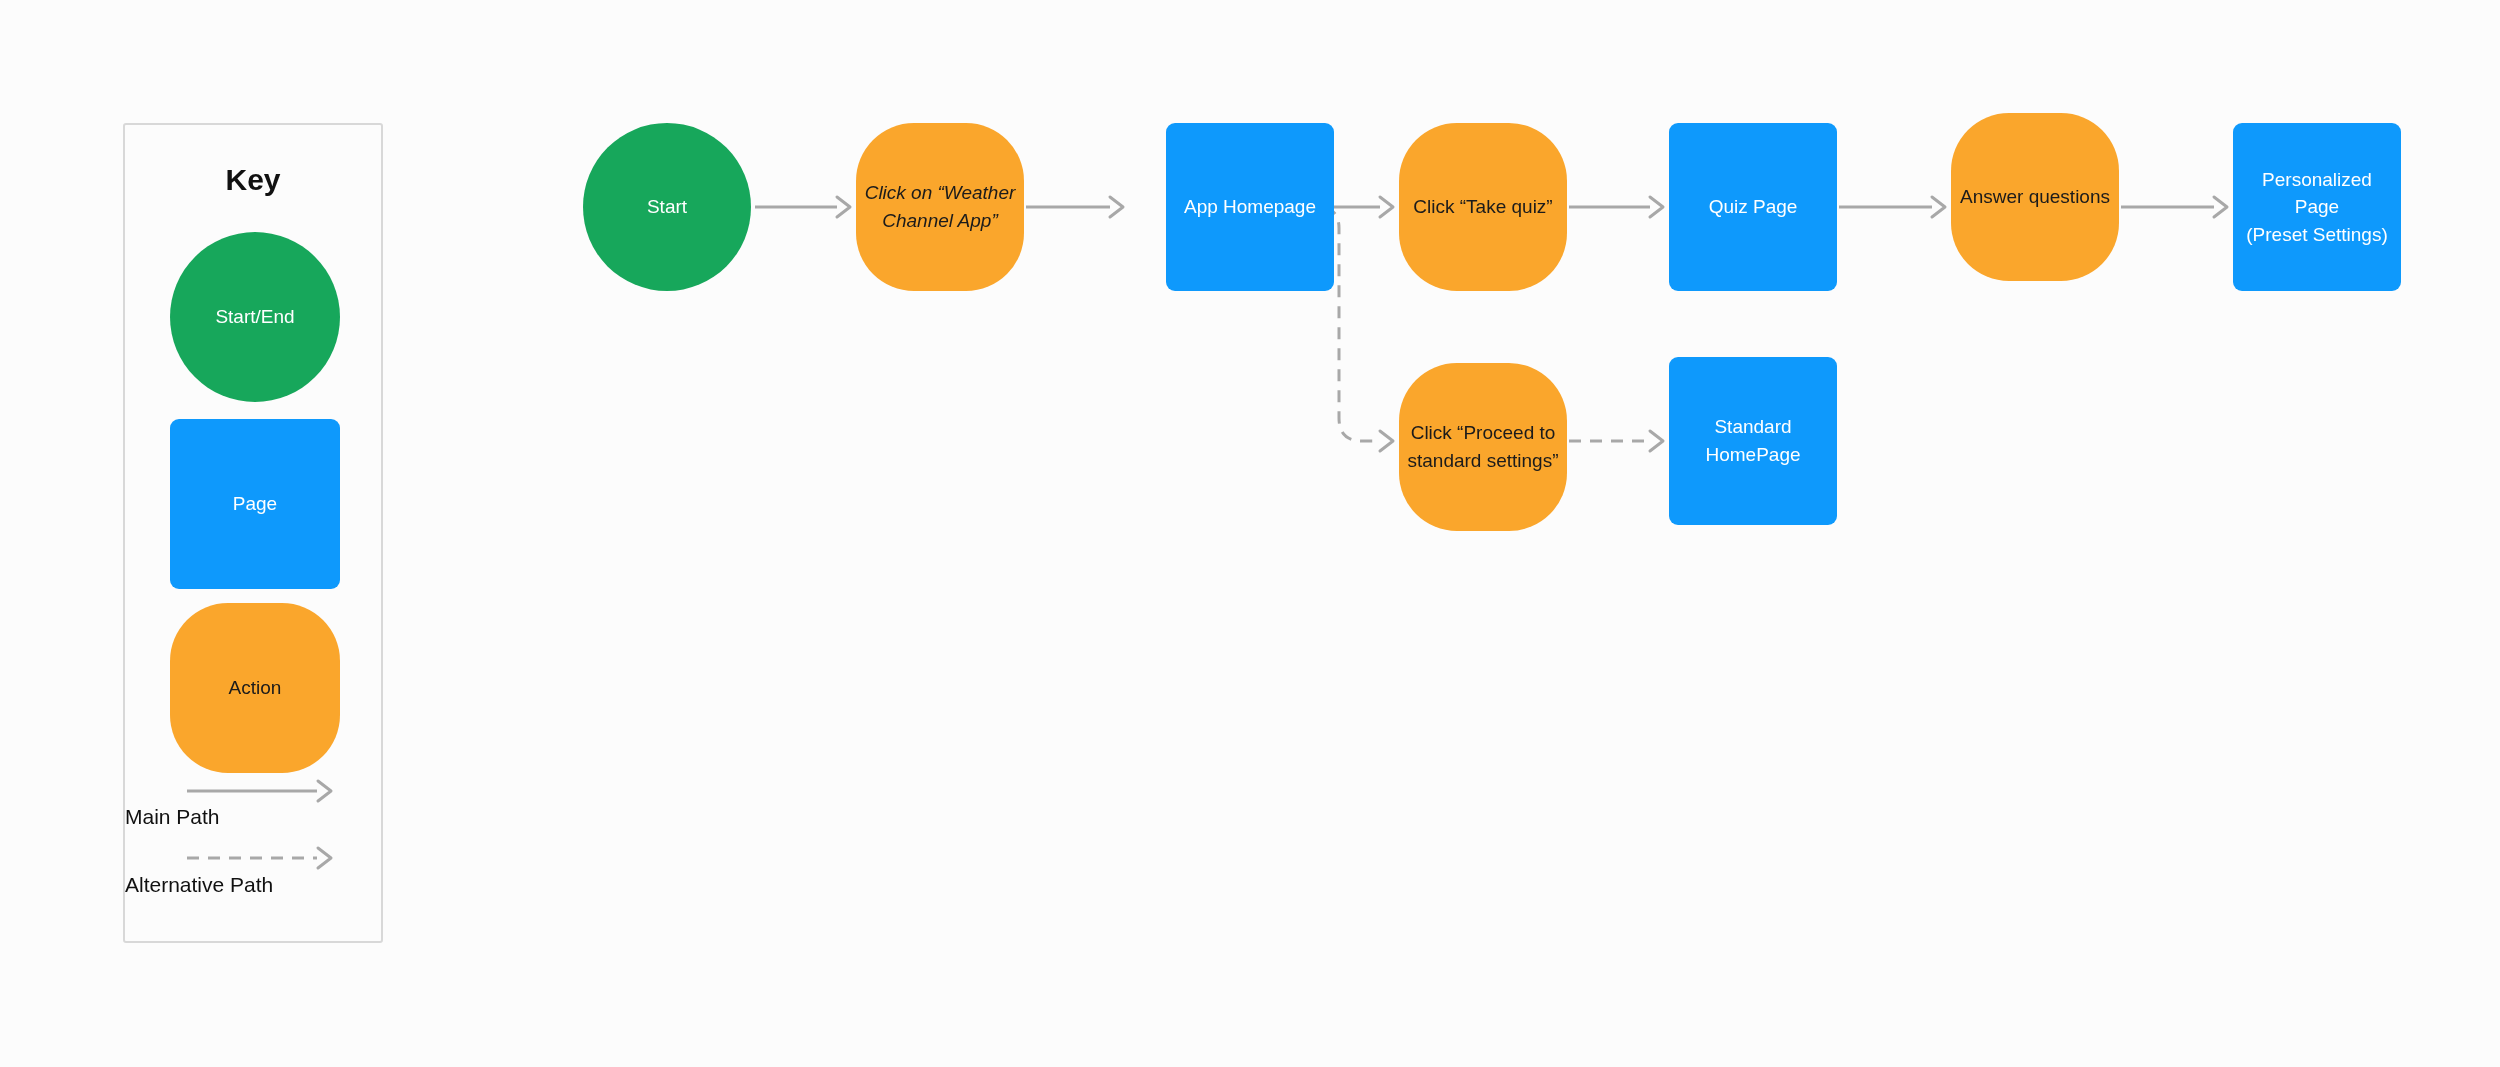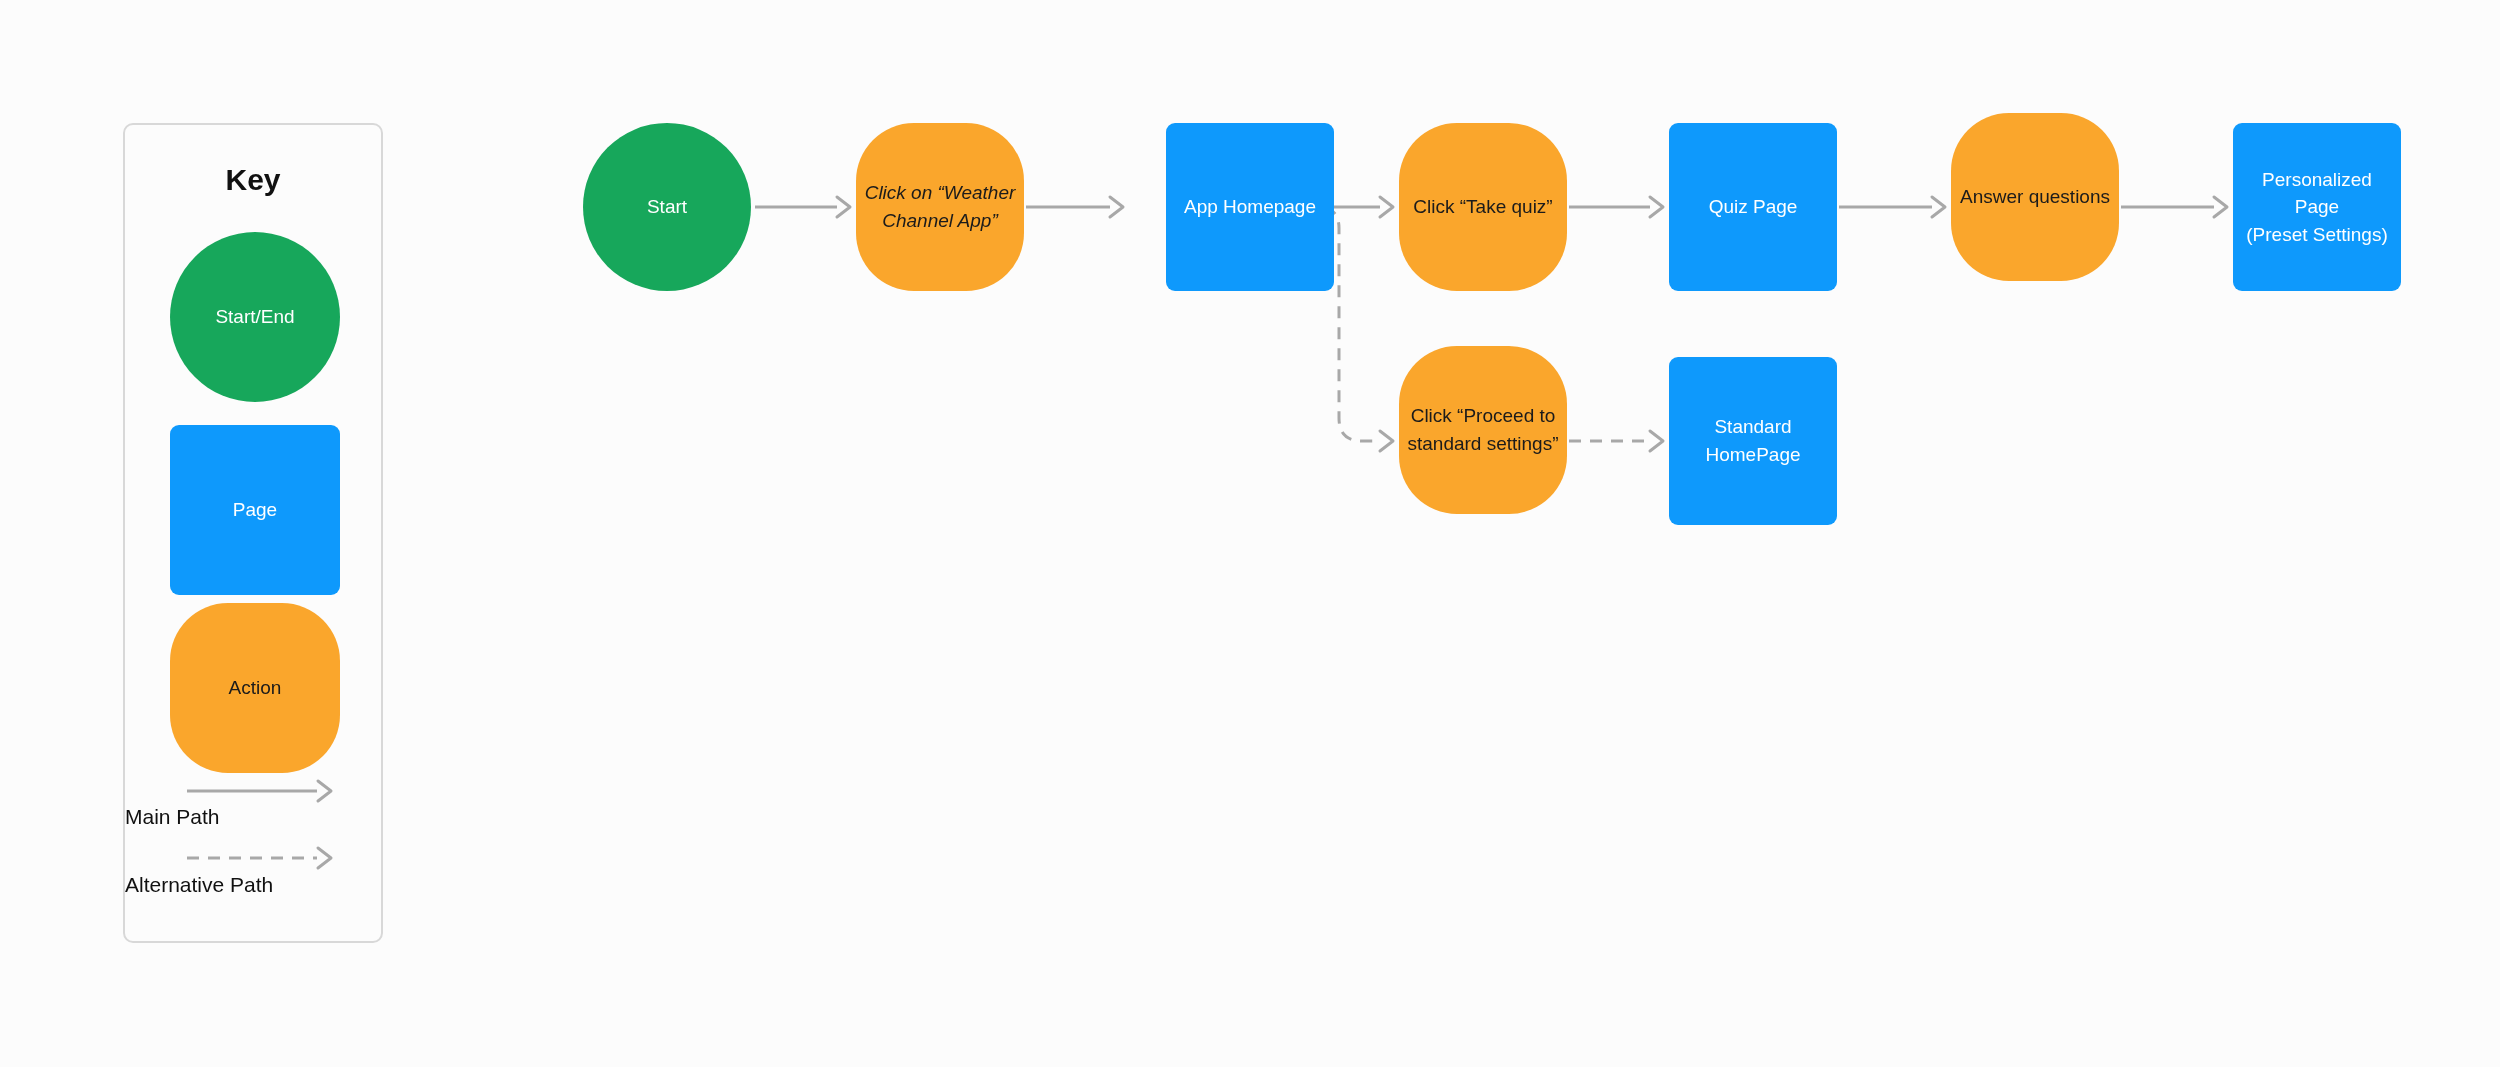--- a/index.html
+++ b/index.html
@@ -66,56 +66,56 @@
     border-radius: 58px;
     color: var(--text-dark);
   }
 
   
   .key-panel {
     position: absolute;
     left: 123px; top: 123px;
     width: 260px; height: 820px;
     border: 2px solid var(--key-border);
-    border-radius: 10px;
+    border-radius: 3px;
     background: transparent;
   }
   .key-title {
     position: absolute;
     left: 0; top: 38px;
     width: 100%;
     text-align: center;
     font-size: 30px;
     font-weight: 700;
     color: #111111;
   }
   .key-panel .node { left: 45px; width: 170px; height: 170px; }
   .key-shape-1 { top: 107px; }
-  .key-shape-2 { top: 300px; }
+  .key-shape-2 { top: 294px; }
   .key-shape-3 { top: 478px; }
   .key-path-label {
     position: absolute;
     left: 0;
     width: 100%;
     font-size: 21px;
     font-weight: 500;
     color: #111111;
   }
   .key-path-label.main { top: 680px; }
   .key-path-label.alt  { top: 748px; }
 
   
   .pos-start        { left: 583px;  top: 123px; }
   .pos-o1           { left: 856px;  top: 123px; font-style: italic; }
   .pos-b1           { left: 1166px; top: 123px; }
   .pos-o2           { left: 1399px; top: 123px; }
   .pos-b2           { left: 1669px; top: 123px; }
   .pos-o3           { left: 1951px; top: 113px; }
   .pos-b3           { left: 2233px; top: 123px; }
-  .pos-o2b          { left: 1399px; top: 346px; }
+  .pos-o2b          { left: 1399px; top: 363px; }
   .pos-b2b          { left: 1669px; top: 357px; }
 </style>
 </head>
 <body>
 
 <div class="canvas">
 
   <svg class="connectors" viewBox="0 0 2500 1067" xmlns="http://www.w3.org/2000/svg">
 
     <g>

